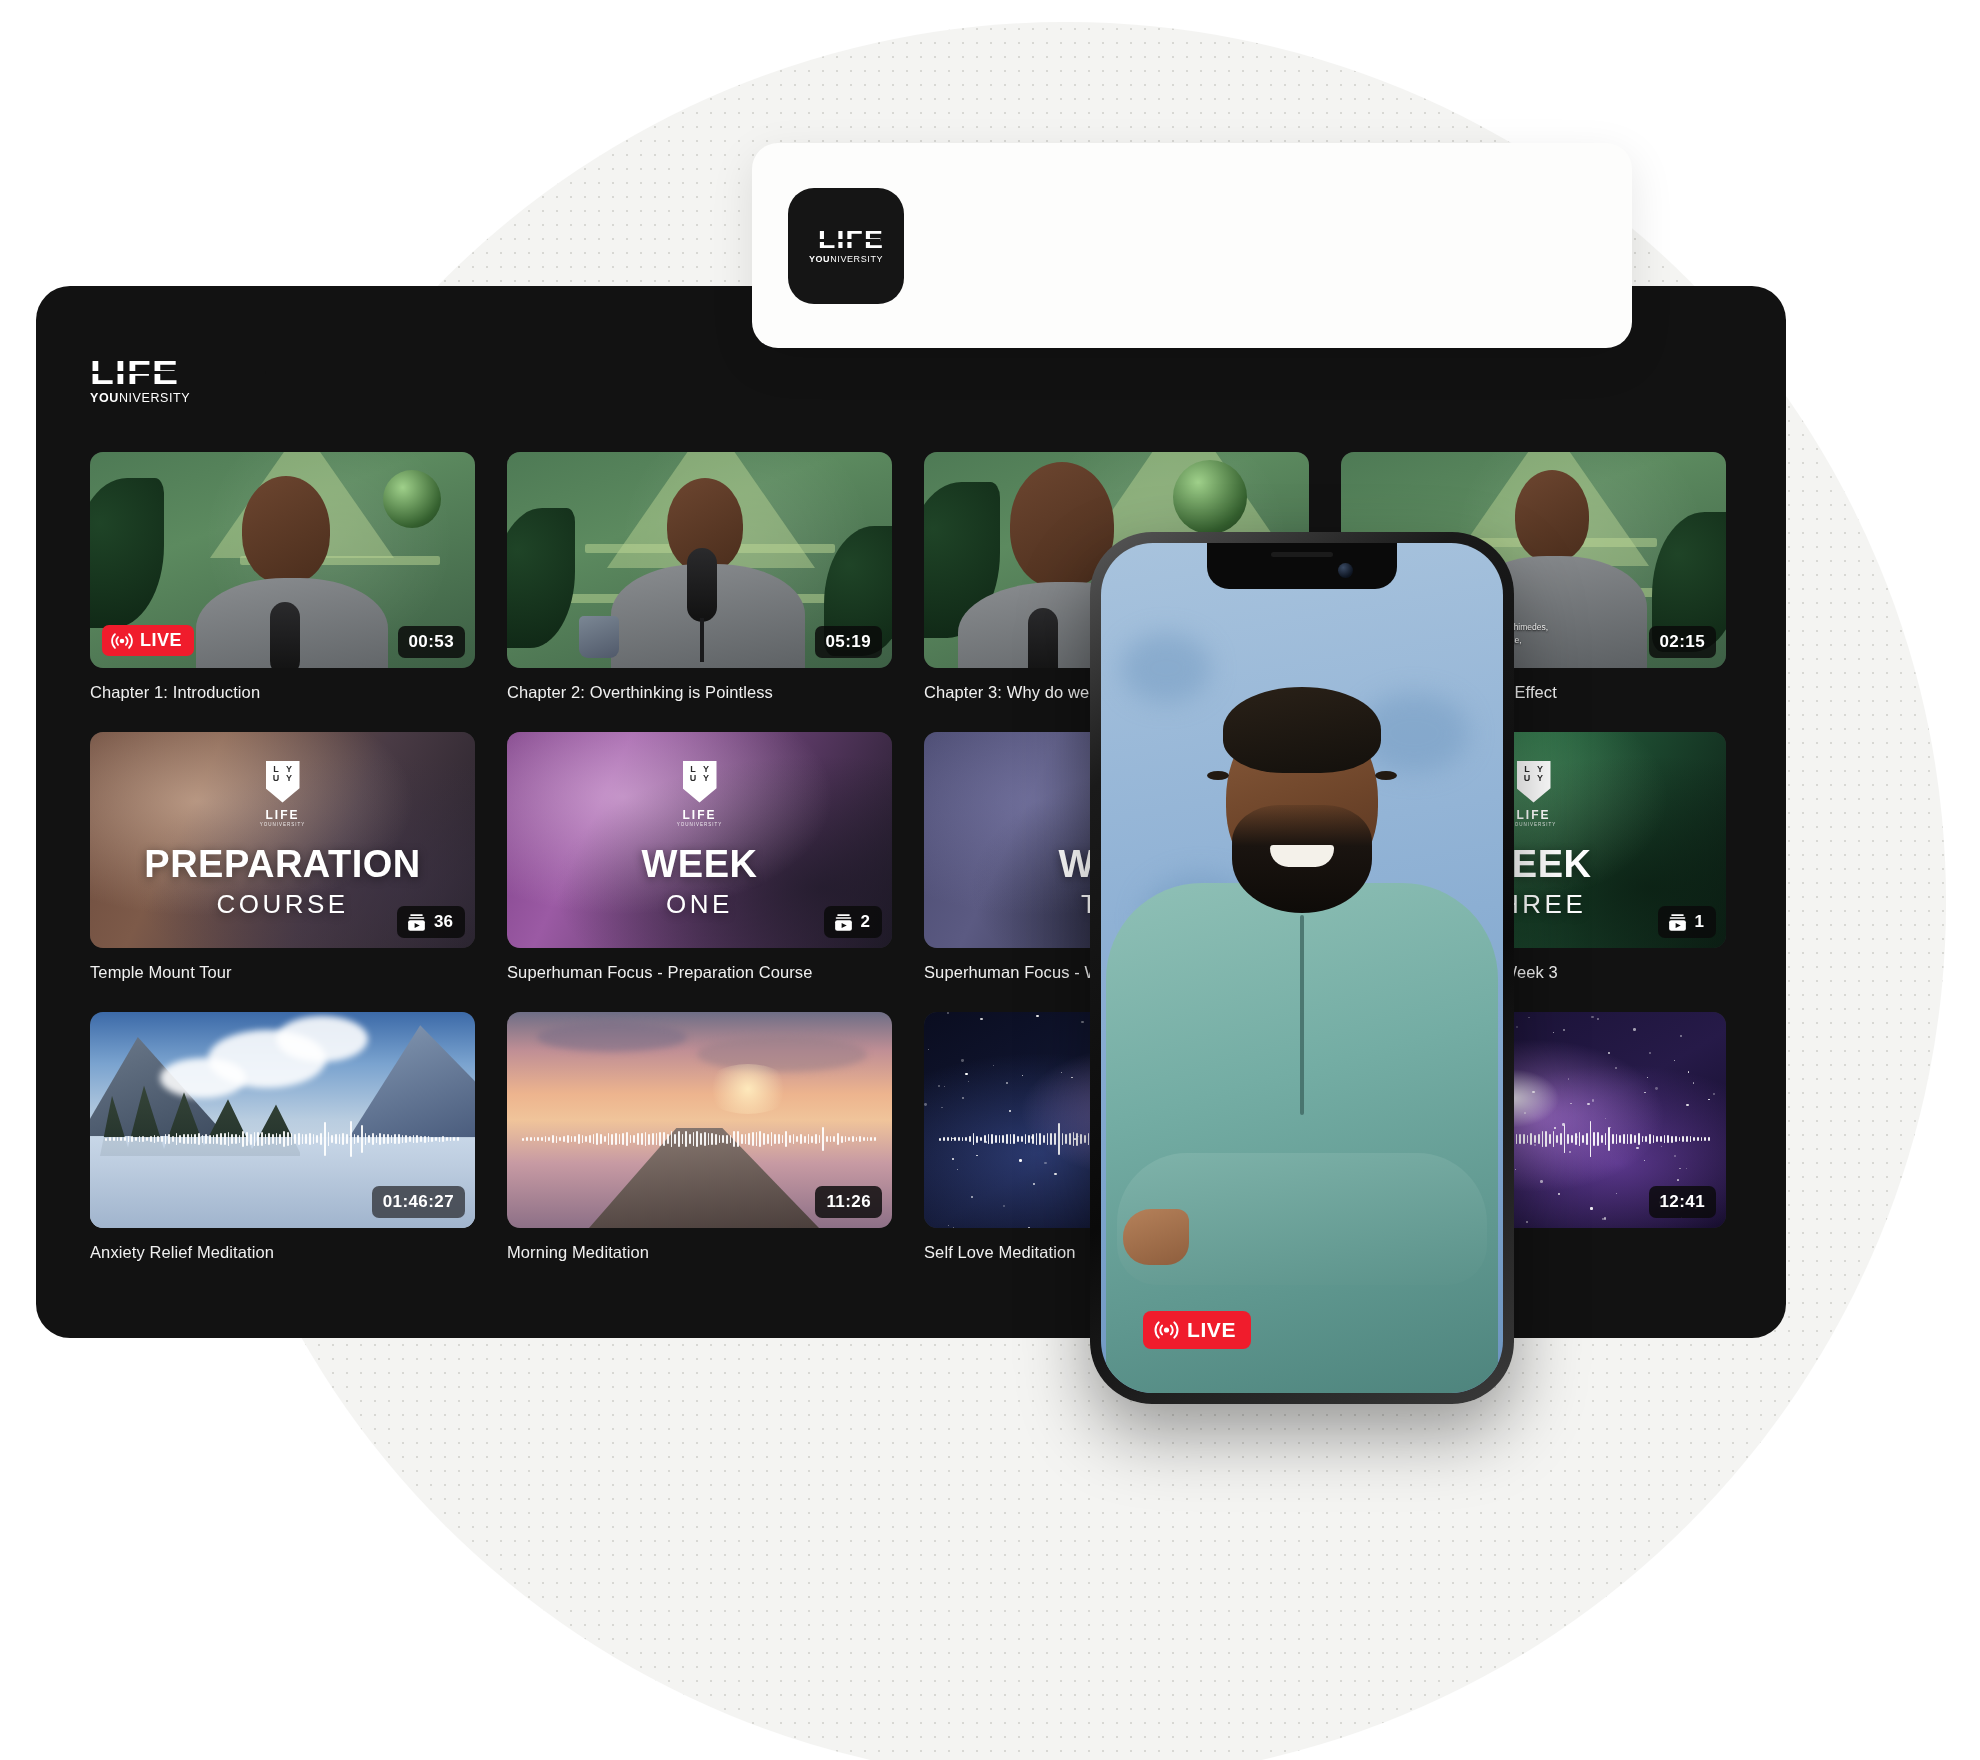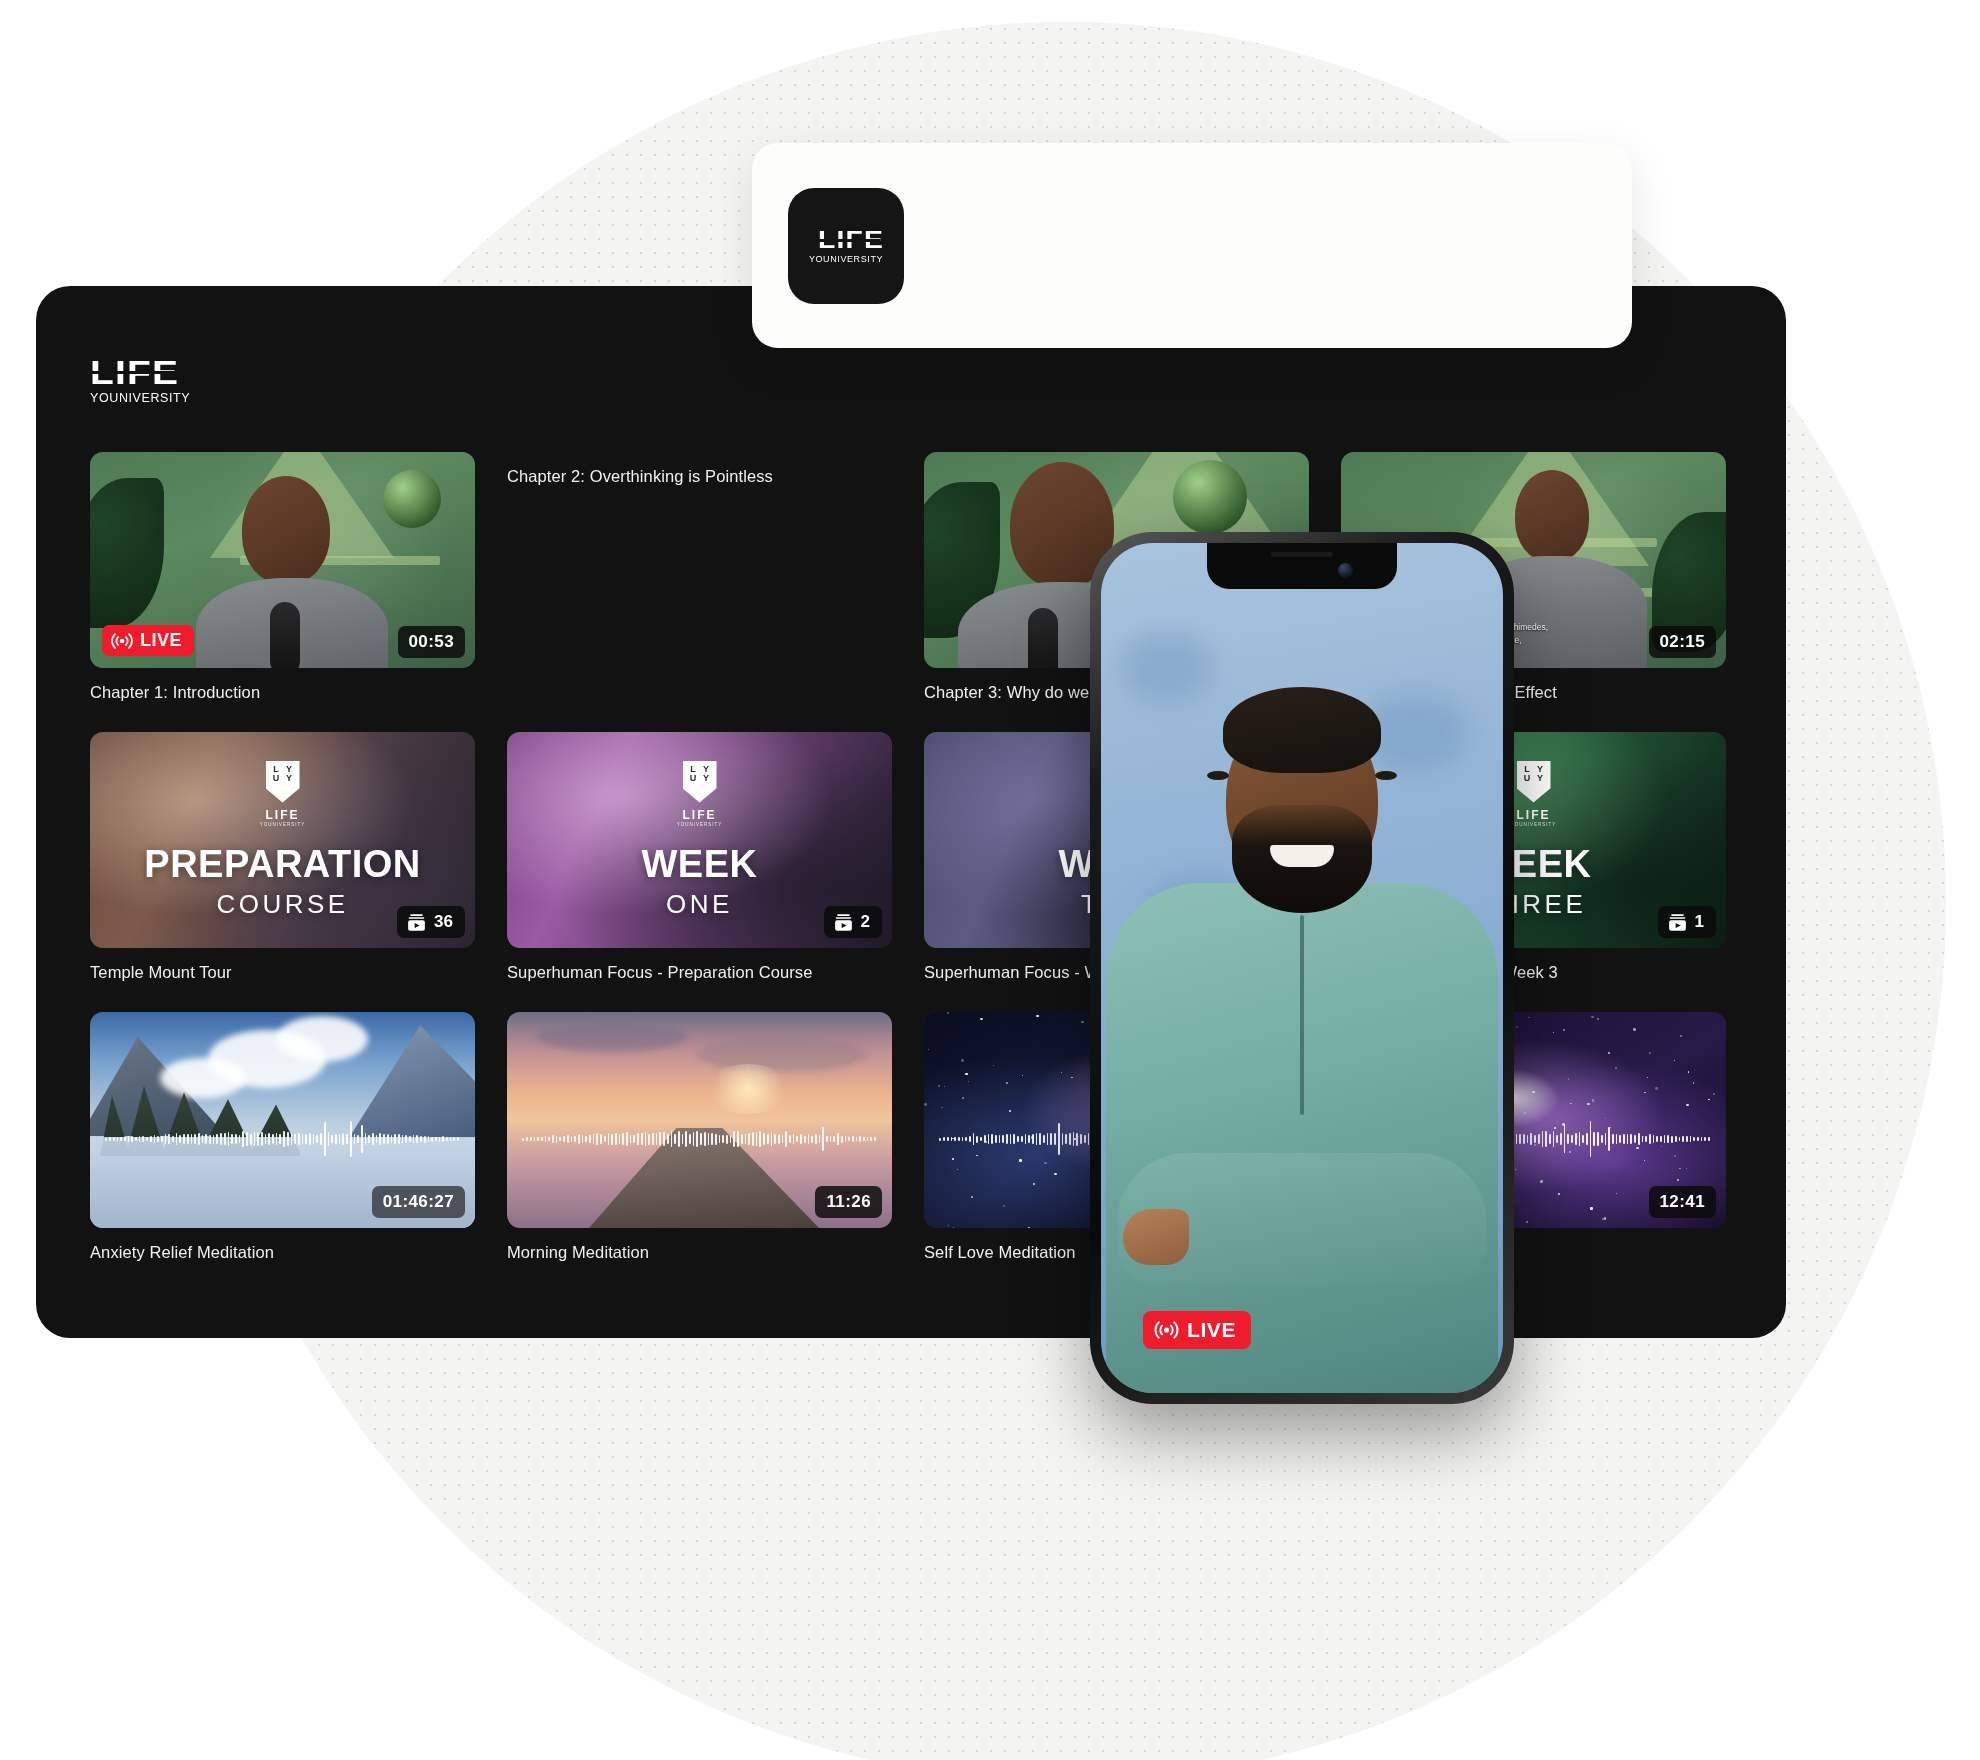--- a/index.html
+++ b/index.html
@@ -57,21 +57,21 @@
     background: #121212;
   }
   .brand-sub {
     margin-top: 3px;
     font-size: 12.5px;
     color: #ffffff;
     letter-spacing: 0.6px;
     line-height: 1;
     white-space: nowrap;
   }
-  .brand-sub b { font-weight: normal; }
+  .brand-sub b { font-weight: bold; }
   .brand-sub span { font-weight: normal; }
 
   
   .grid {
     position: absolute;
     left: 90px; top: 452px;
     width: 1650px;
     display: grid;
     grid-template-columns: repeat(4, 385px);
     column-gap: 32px;
@@ -424,20 +424,34 @@
             <path d="M19.8 2.4a10.6 10.6 0 0 1 0 15.2" stroke="#fff" stroke-width="2" fill="none" stroke-linecap="round"></path>
           </svg>
           <span class="lbl">LIVE</span>
         </div>
         <div class="dur-badge">00:53</div>
       </div>
       <div class="card-title">Chapter 1: Introduction</div>
     </div>
 
     <div class="card">
+      <div class="thumb">
+        <div class="art art-studio">
+          <div class="tri" style="left:100px;top:-34px;border-left-width:104px;border-right-width:104px;border-bottom-width:150px;"></div>
+          <div class="shelf" style="left:78px;top:92px;width:250px;"></div>
+          <div class="shelf" style="left:56px;top:142px;width:290px;"></div>
+          <div class="plant" style="left:-14px;top:56px;width:82px;height:140px;"></div>
+          <div class="plant" style="right:-16px;top:74px;width:84px;height:130px;"></div>
+          <div class="person-head" style="left:160px;top:26px;width:76px;height:94px;"></div>
+          <div class="person-body" style="left:104px;top:112px;width:194px;height:110px;"></div>
+          <div class="mic" style="left:180px;top:96px;"></div>
+          <div class="mug" style="left:72px;top:164px;"></div>
+        </div>
+        <div class="dur-badge">05:19</div>
+      </div>
       <div class="card-title">Chapter 2: Overthinking is Pointless</div>
     </div>
 
     <div class="card">
       <div class="thumb">
         <div class="art art-studio">
           <div class="tri" style="left:150px;top:-46px;border-left-width:110px;border-right-width:110px;border-bottom-width:160px;"></div>
           <div class="globe" style="right:62px;top:8px;width:74px;height:74px;"></div>
           <div class="plant" style="left:-20px;top:30px;width:96px;height:156px;"></div>
           <div class="person-head" style="left:86px;top:10px;width:104px;height:126px;"></div>

